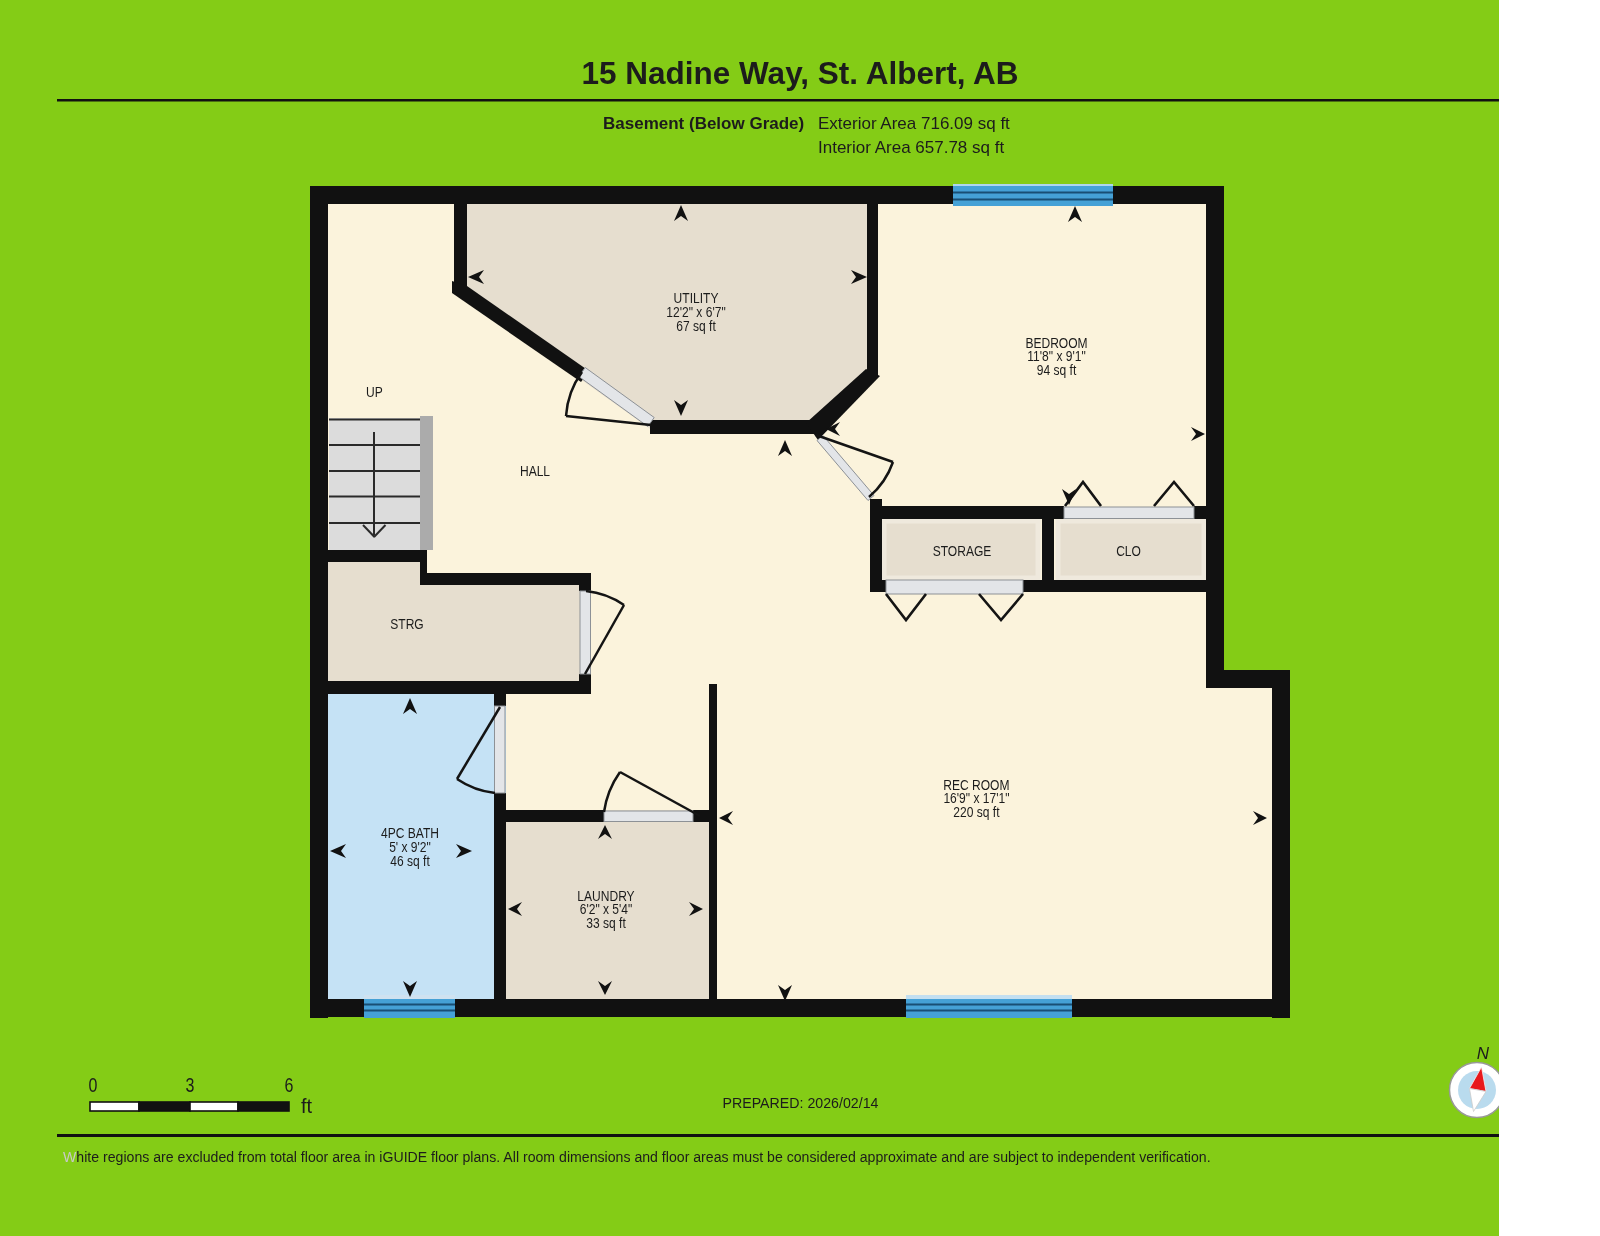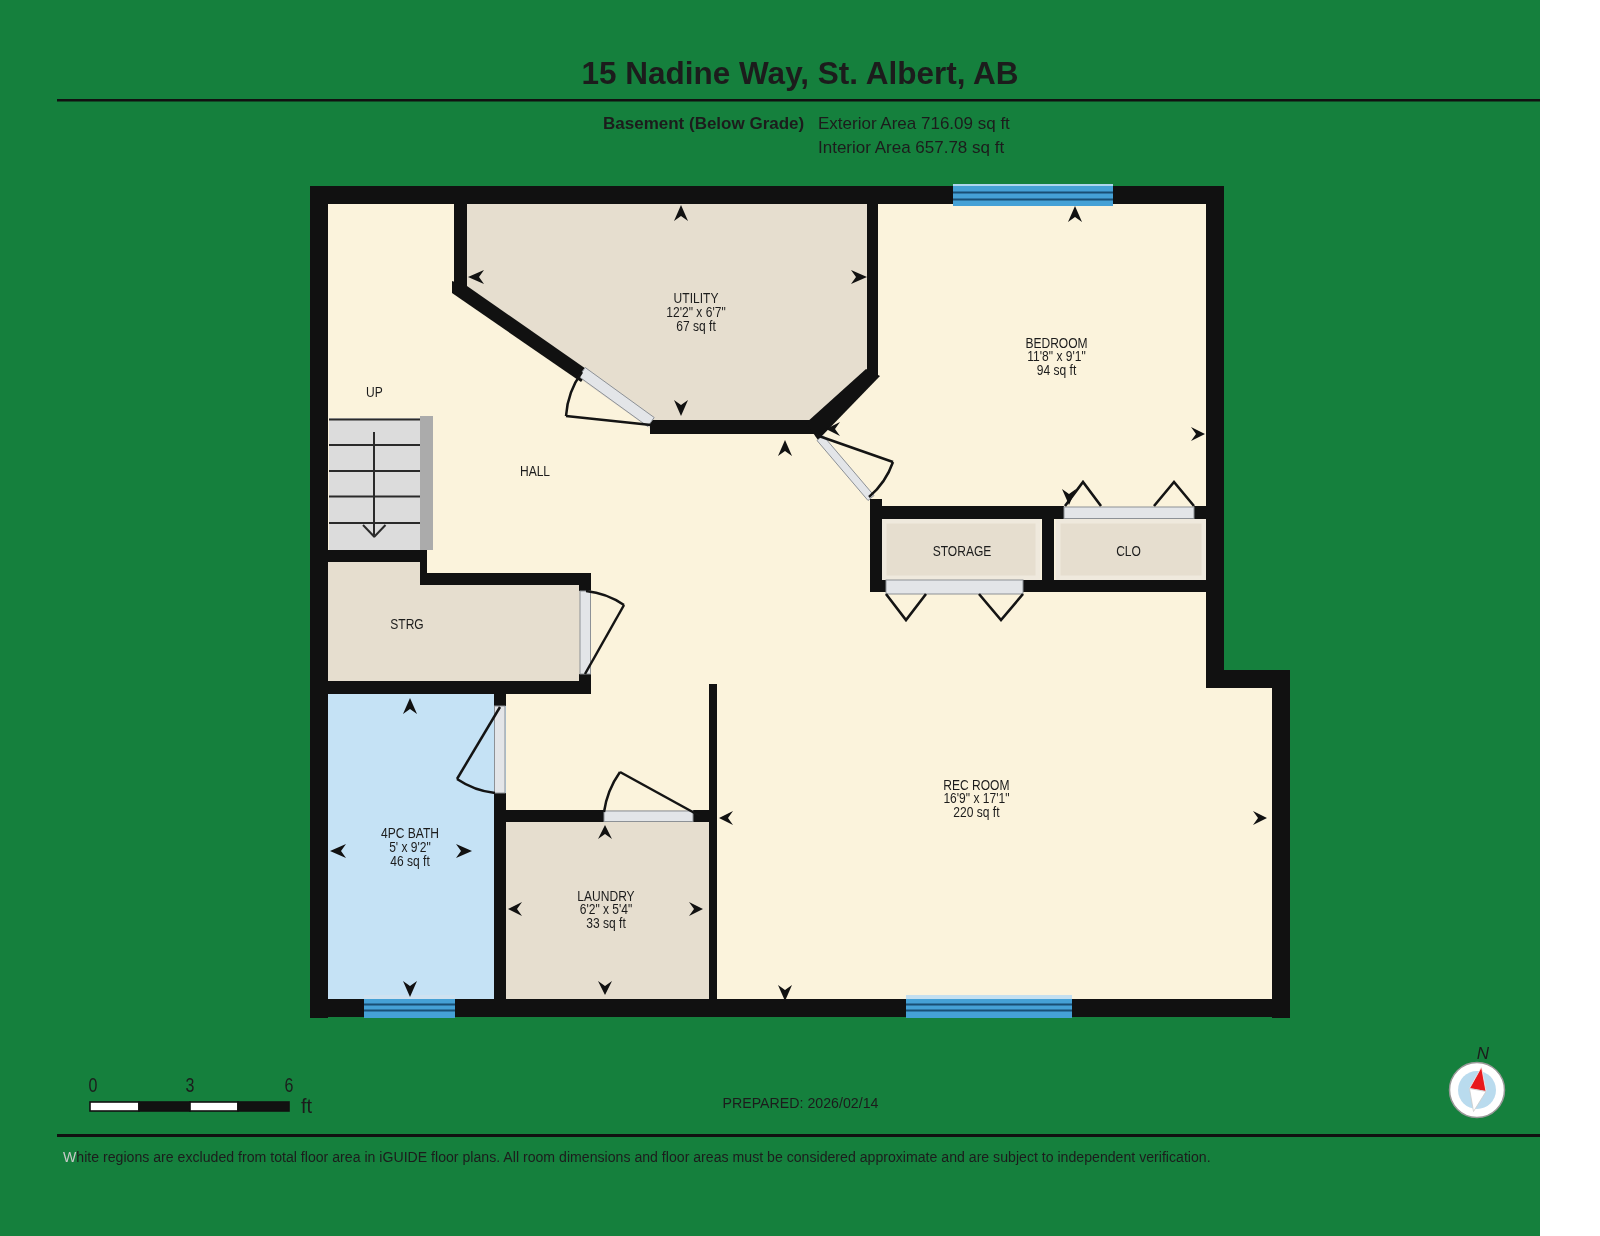--- a/index.html
+++ b/index.html
@@ -1,17 +1,17 @@
 <!DOCTYPE html>
 <html><head>
 <meta charset="utf-8">
 <style>
   html,body{margin:0;padding:0;background:#ffffff;}
-  .page{position:relative;width:1499px;height:1236px;background:#15803d;overflow:hidden;
-        font-family:"Liberation Sans", sans-serif;padding-left:41px;}
+  .page{position:relative;width:1499px;height:1236px;background:#84cc16;overflow:hidden;
+        font-family:"Liberation Sans", sans-serif;}
   svg{position:absolute;left:0;top:0;}
   text{font-family:"Liberation Sans", sans-serif;fill:#1c1c1c;}
 </style>
 </head>
 <body>
 <div class="page">
 <svg width="1600" height="1236" viewBox="0 0 1600 1236">
 
   <text x="800" y="84" text-anchor="middle" font-size="31.5" font-weight="bold" fill="#111">15 Nadine Way, St. Albert, AB</text>
 

